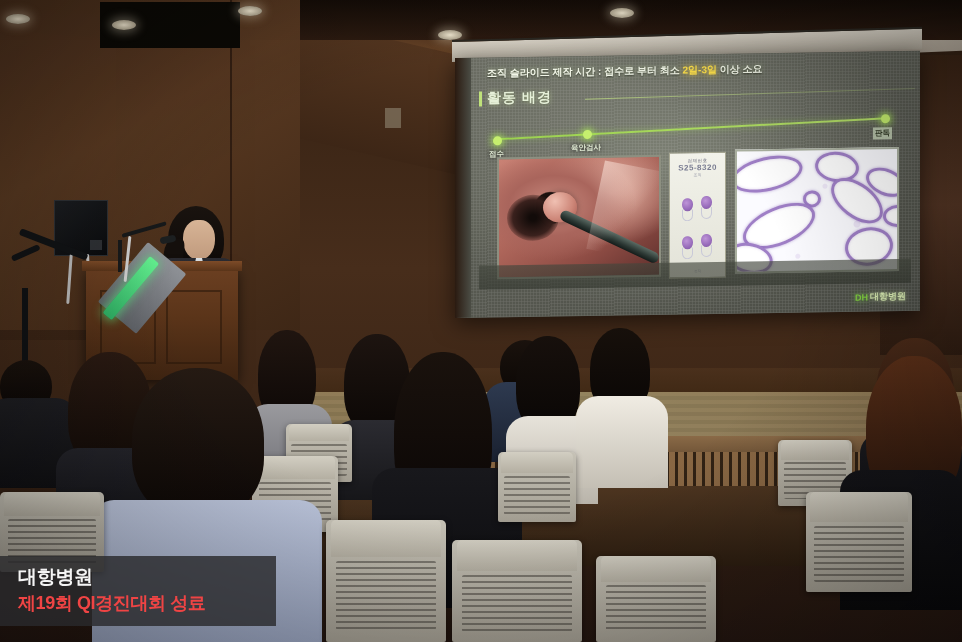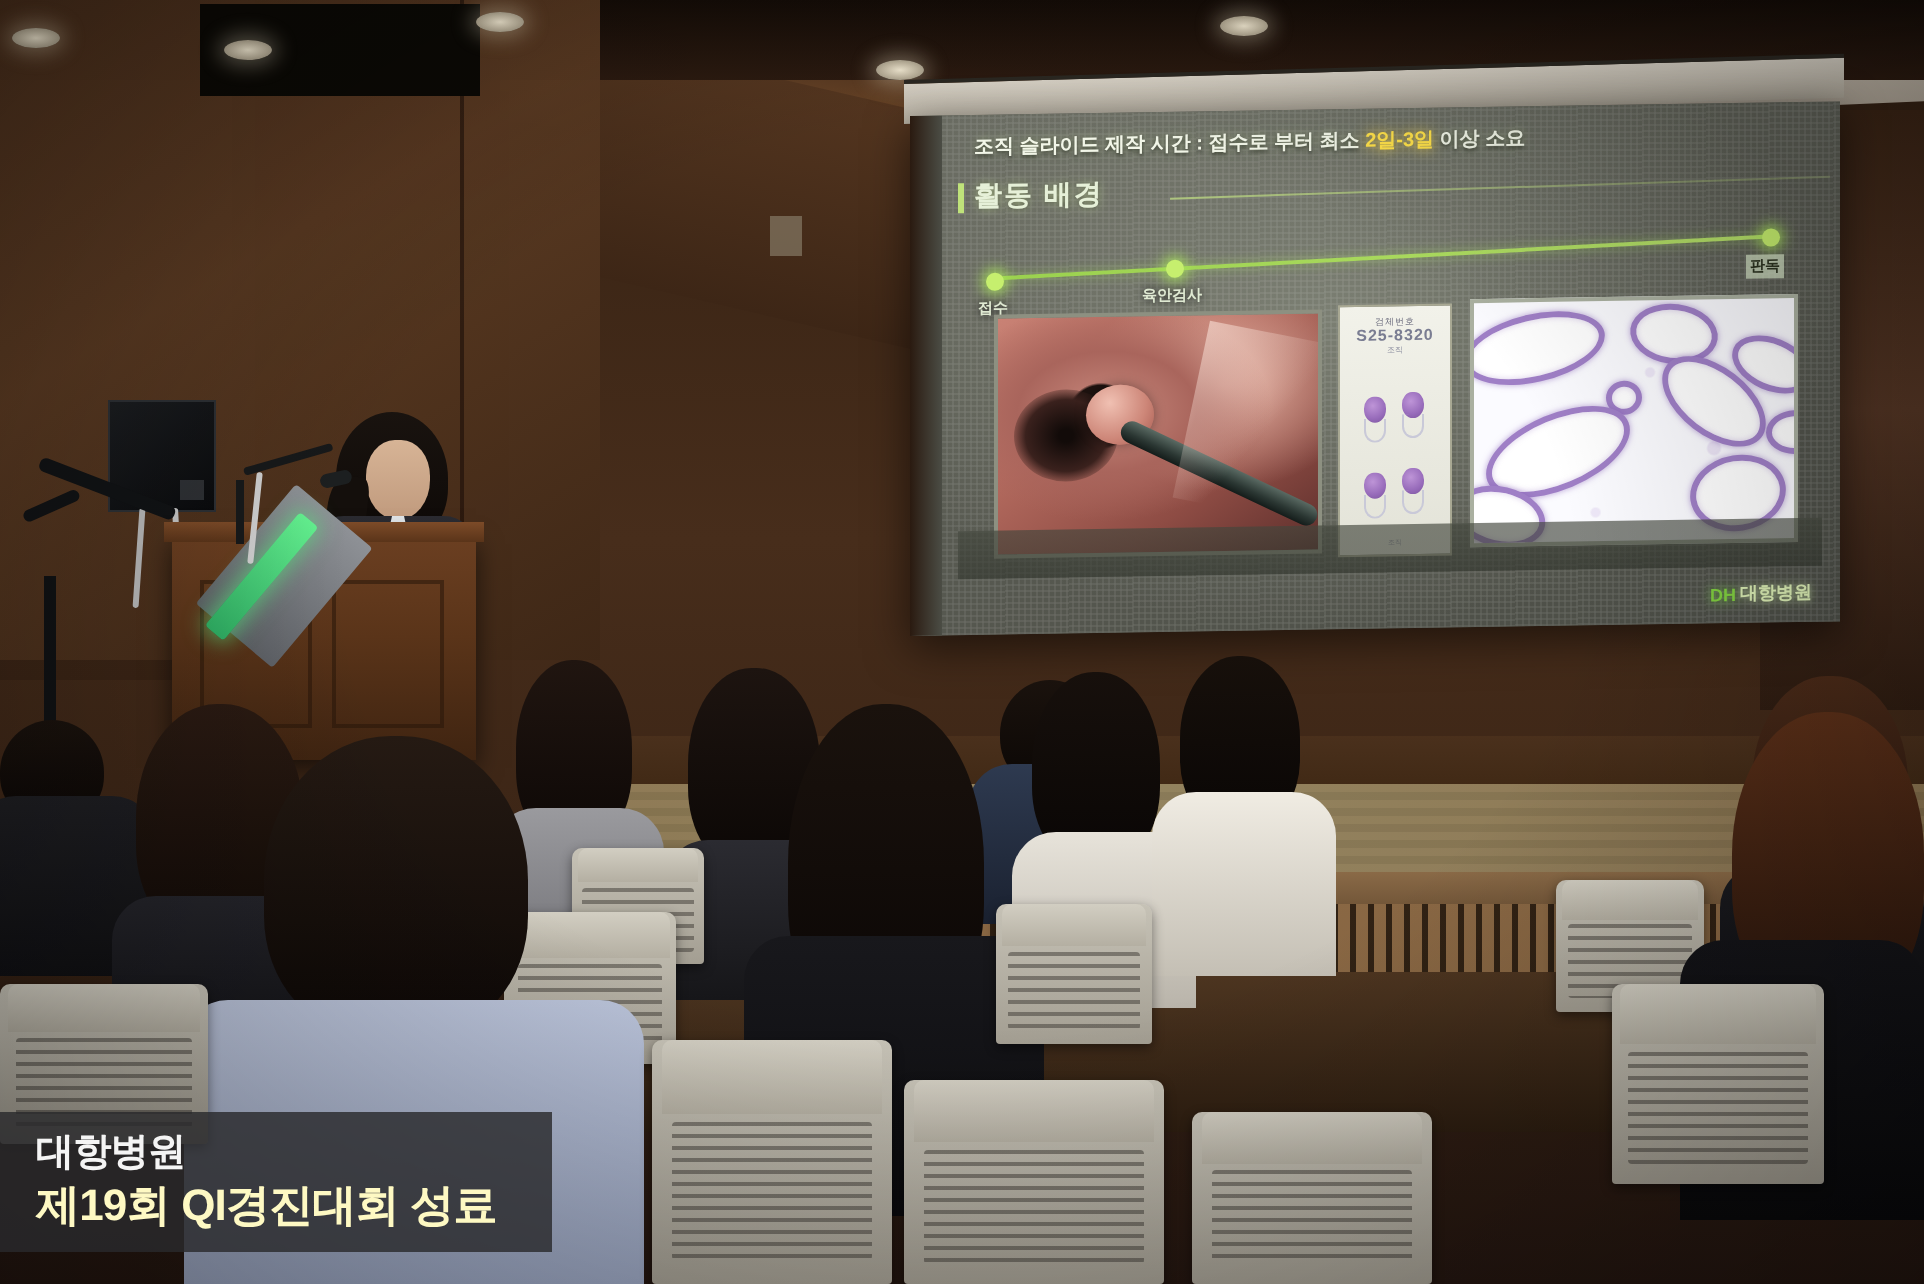--- a/index.html
+++ b/index.html
@@ -421,21 +421,21 @@
   .caption {
     position:absolute; left:0; top:556px; width:276px; height:70px;
     background:rgba(42,42,44,.82);
     padding:8px 0 0 18px;
   }
   .cap-line1 {
     color:#f4f4f4; font-size:19px; font-weight:bold; line-height:25px;
     letter-spacing:-.3px;
   }
   .cap-line2 {
-    color:#fef9c3; font-size:22px; font-weight:bold; line-height:28px;
+    color:#ef4444; font-size:18px; font-weight:bold; line-height:28px;
     letter-spacing:-.4px;
   }
 
   .vignette {
     position:absolute; inset:0; pointer-events:none;
     background:radial-gradient(ellipse at 50% 45%, rgba(0,0,0,0) 45%, rgba(0,0,0,.35) 100%);
   }
 </style>
 </head>
 <body>

